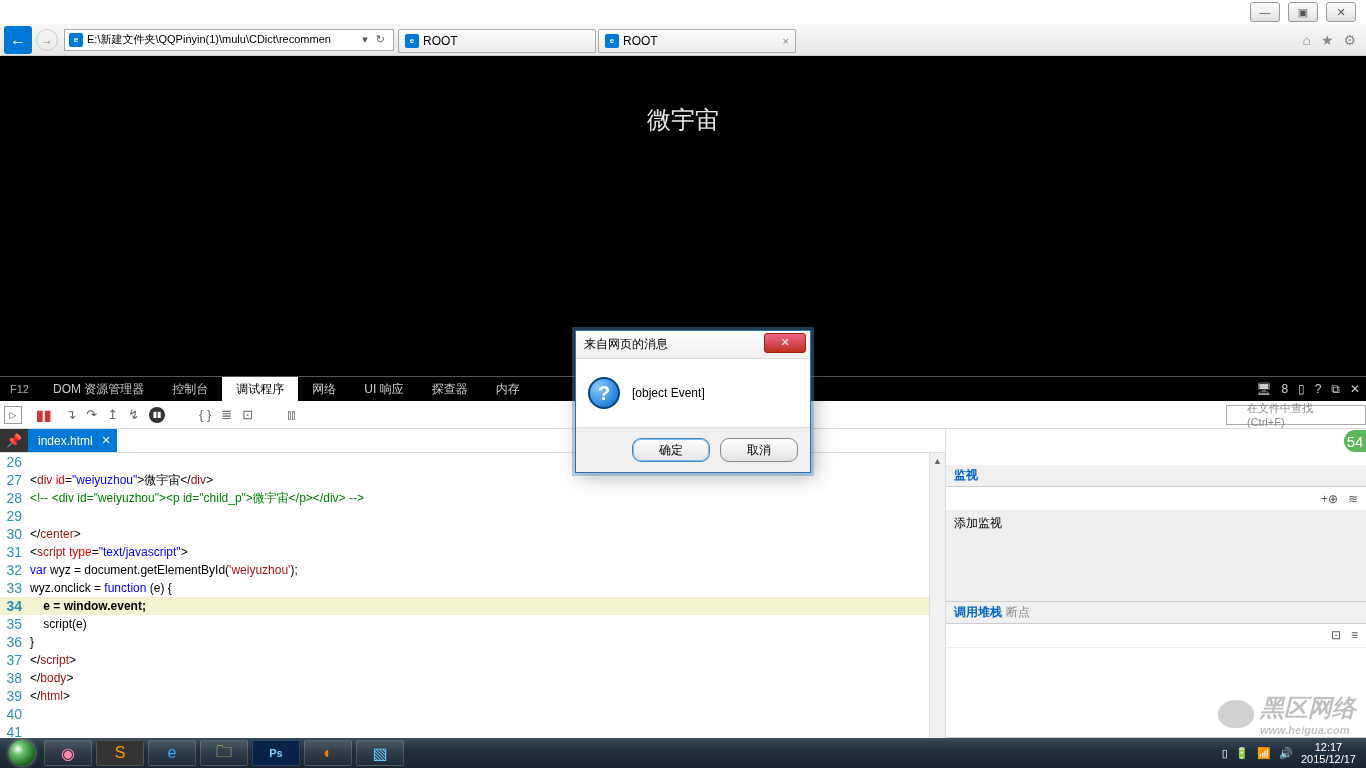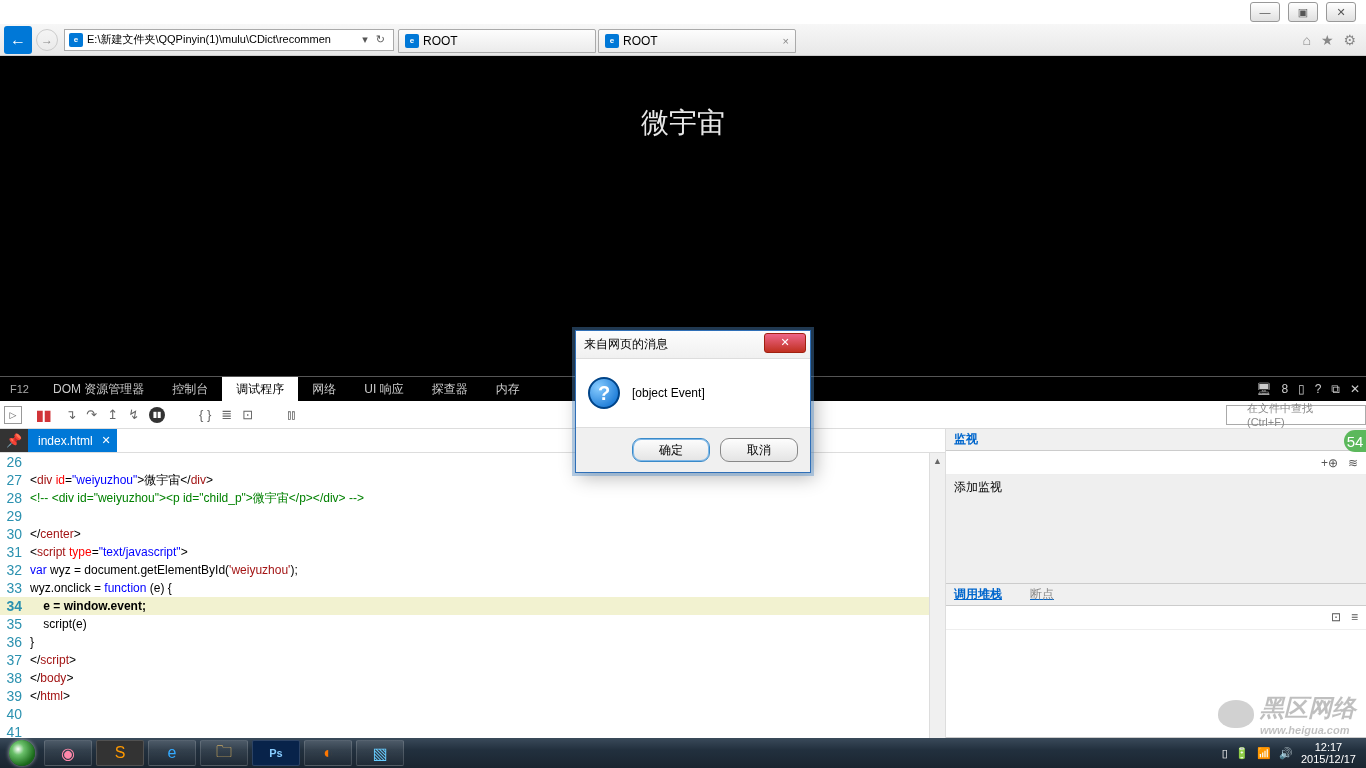--- a/index.html
+++ b/index.html
@@ -16,21 +16,21 @@
 .addr-box { flex: 0 0 330px; height: 22px; border: 1px solid #aaa; background: #fff; margin-left: 6px; display: flex; align-items: center; padding: 0 4px; font-size: 11px; }
 .addr-icon { width: 14px; height: 14px; background: #0078d7; color: #fff; font-size: 8px; display: flex; align-items: center; justify-content: center; border-radius: 2px; margin-right: 4px; font-weight: bold; }
 .addr-text { flex: 1; overflow: hidden; white-space: nowrap; }
 .addr-refresh { padding: 0 4px; color: #555; font-size: 11px; }
 .tabs { display: flex; margin-left: 4px; height: 26px; align-items: flex-end; }
 .tab { width: 198px; height: 24px; border: 1px solid #aaa; background: linear-gradient(#fdfdfd,#ebebeb); display: flex; align-items: center; padding: 0 6px; font-size: 12px; border-radius: 2px 2px 0 0; margin-right: 2px; }
 .tab-close { margin-left: auto; color: #888; font-size: 11px; }
 .nav-icons { margin-left: auto; display: flex; gap: 10px; color: #888; font-size: 14px; padding-right: 6px; }
 
 
-.page { position: absolute; top: 56px; left: 0; right: 0; height: 320px; background: #000; display: flex; justify-content: center; padding-top: 48px; color: #e8e8e8; font-size: 28px; font-family: "Microsoft YaHei", serif; font-weight: 300; }
+.page { position: absolute; top: 56px; left: 0; right: 0; height: 320px; background: #000; display: flex; justify-content: center; padding-top: 48px; color: #e8e8e8; font-size: 24px; font-family: "Microsoft YaHei", serif; font-weight: 300; }
 
 
 .devtools { position: absolute; top: 376px; left: 0; right: 0; bottom: 30px; background: #fff; display: flex; flex-direction: column; border-top: 1px solid #555; }
 .dt-tabs { height: 24px; background: #000; display: flex; align-items: stretch; color: #ccc; font-size: 12px; }
 .dt-f12 { padding: 0 10px; display: flex; align-items: center; color: #aaa; font-size: 11px; }
 .dt-tab { padding: 0 14px; display: flex; align-items: center; cursor: default; }
 .dt-tab.active { background: #fff; color: #000; }
 .dt-right { margin-left: auto; display: flex; align-items: center; gap: 10px; padding-right: 6px; color: #ccc; }
 .dt-toolbar { height: 28px; background: #fff; border-bottom: 1px solid #ddd; display: flex; align-items: center; padding-left: 4px; gap: 10px; }
 .dt-play { width: 18px; height: 18px; border: 1px solid #999; display: flex; align-items: center; justify-content: center; font-size: 9px; color: #555; }
@@ -52,24 +52,24 @@
 .breakpoint::before { content: ""; position: absolute; left: -16px; top: 4px; width: 10px; height: 10px; background: #e51400; border-radius: 50%; }
 .code-text { white-space: pre; }
 .highlight-line { background: #f2f2d0; font-weight: bold; }
 .k-tag { color: #a31515; }
 .k-attr { color: #ff0000; }
 .k-str { color: #0000ff; }
 .k-kw { color: #0000ff; }
 .k-cmt { color: #008000; }
 
 
-.side-pane { width: 420px; display: flex; flex-direction: column; background: #f5f5f5; }
+.side-pane { width: 420px; display: flex; flex-direction: column; background: #f5f5f5; margin-top: 36px; }
 .side-panel { flex: 1; display: flex; flex-direction: column; border-bottom: 1px solid #ccc; background: #fff; }
 .side-head { height: 22px; background: #f0f0f0; border-bottom: 1px solid #ccc; display: flex; align-items: center; padding: 0 8px; font-size: 12px; color: #0066cc; font-weight: bold; }
-.side-head.tabs2 { gap: 28px; font-weight: normal; text-decoration: underline; }
+.side-head.tabs2 { gap: 4px; font-weight: normal; }
 .side-head .st { color: #0066cc; font-weight: bold; }
 .side-head .st2 { color: #888; }
 .side-tools { height: 24px; display: flex; align-items: center; justify-content: flex-end; padding: 0 8px; gap: 10px; color: #555; font-size: 12px; border-bottom: 1px solid #eee; }
 .side-body { flex: 1; padding: 4px 8px; font-size: 12px; color: #000000; background: #fff; }
 .side-body.fill { background: #efefef; }
 
 
 .scrollbar-v { position: absolute; right: 0; top: 0; bottom: 0; width: 16px; background: #f0f0f0; border-left: 1px solid #ddd; }
 .scrollbar-v .arrow { height: 16px; display: flex; align-items: center; justify-content: center; font-size: 9px; color: #666; }
 

